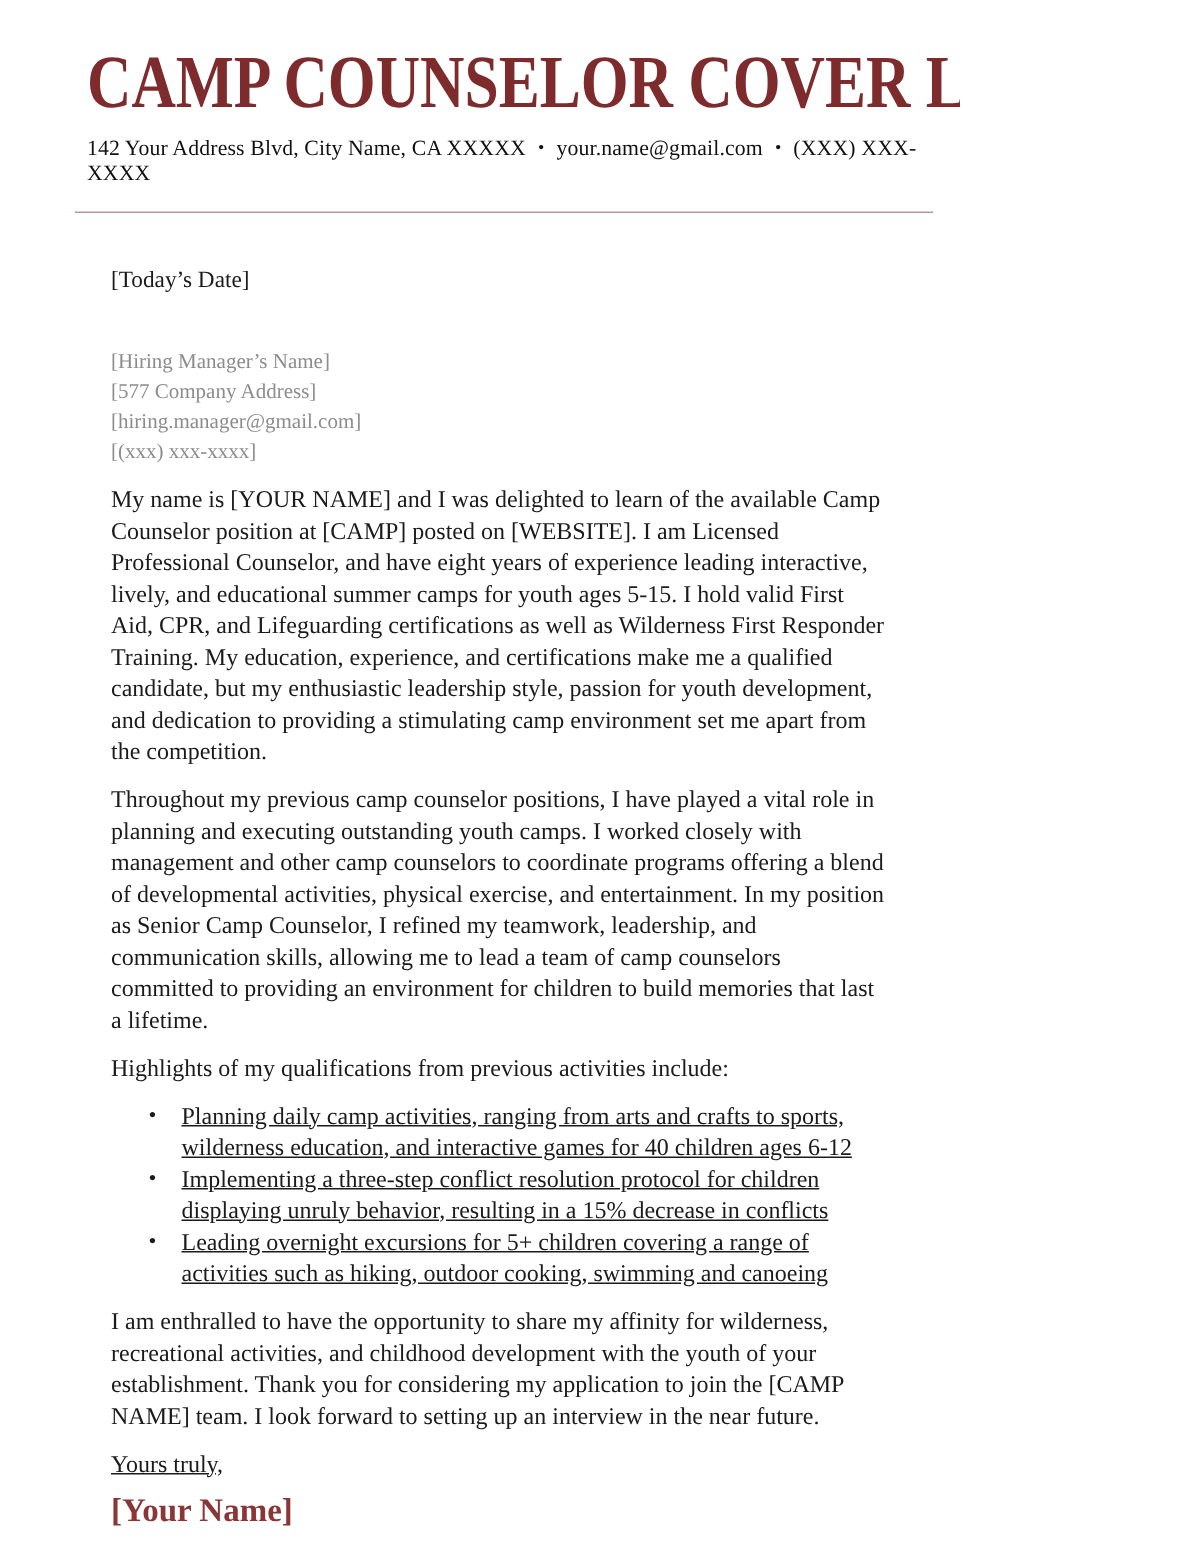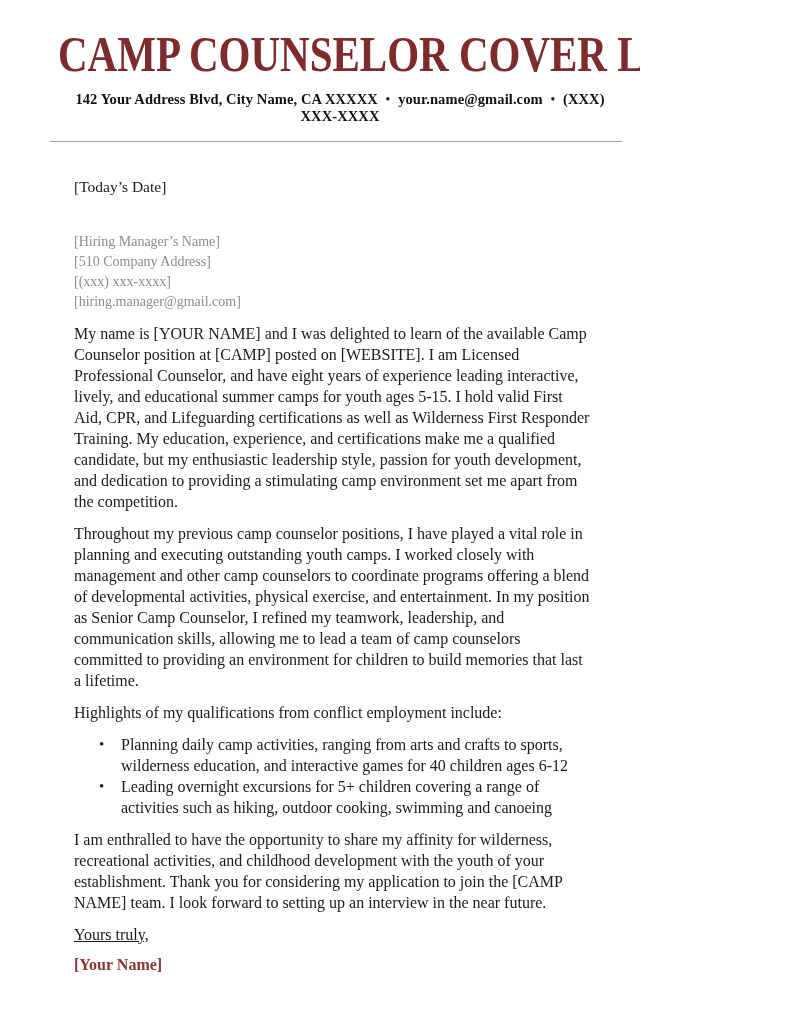--- a/index.html
+++ b/index.html
@@ -22,24 +22,23 @@
     line-height: 1.05;
     color: var(--accent, #7d2b2c);
     white-space: nowrap;
     width: max-content;
     transform: scaleX(0.82);
     transform-origin: left center;
   }
   .contact {
     margin: 10px 0 16px 0;
     font-size: 14.5px;
-    font-weight: 700;
+    font-weight: 400;
     color: #111111;
     letter-spacing: 0.1px;
-    text-align: center;
   }
   .contact .sep {
     display: inline-block;
     margin: 0 8px;
     font-size: 12px;
     vertical-align: 1px;
     color: #111111;
   }
   .rule {
     margin: 13px 18px 0 50px;
@@ -59,33 +58,34 @@
     font-size: 14px;
     line-height: 20px;
     color: var(--muted, #8c8c8c);
   }
   .salutation { margin: 31px 0 0 0; }
   .para { margin: 11px 0 0 0; }
   .bullets {
     margin: 11px 0 0 0;
     padding: 0 0 0 47px;
     list-style: none;
+    text-decoration: underline;
   }
   .bullets li { position: relative; margin: 0; }
   .bullets li::before {
     content: "\2022";
     position: absolute;
     left: -22px;
     top: 0;
     font-size: 15px;
   }
   .signoff { margin: 11px 0 0 0; text-decoration: underline; }
   .signature {
     margin: 9px 0 0 0;
-    font-size: 16px;
+    font-size: 22px;
     font-weight: 700;
     color: var(--signature, #8a3536);
   }
 </style>
 </head>
 <body>
 
 <div class="page">
 
   <header class="header">
@@ -95,33 +95,34 @@
     </p>
   </header>
 
   <hr class="rule">
 
   <main class="content">
     <p class="date">[Today’s Date]</p>
 
     <div class="recipient">
       <p>[Hiring Manager’s Name]</p>
-      <p>[510 Company Address]</p>
+      <p>[577 Company Address]</p>
+      <p>[hiring.manager@gmail.com]</p>
       <p>[(xxx) xxx-xxxx]</p>
-      <p>[hiring.manager@gmail.com]</p>
     </div>
 
 
     <p class="para">My name is [YOUR NAME] and I was delighted to learn of the available Camp Counselor position at [CAMP] posted on [WEBSITE]. I am Licensed Professional Counselor, and have eight years of experience leading interactive, lively, and educational summer camps for youth ages 5-15. I hold valid First Aid, CPR, and Lifeguarding certifications as well as Wilderness First Responder Training. My education, experience, and certifications make me a qualified candidate, but my enthusiastic leadership style, passion for youth development, and dedication to providing a stimulating camp environment set me apart from the competition.</p>
     <p class="para">Throughout my previous camp counselor positions, I have played a vital role in planning and executing outstanding youth camps. I worked closely with management and other camp counselors to coordinate programs offering a blend of developmental activities, physical exercise, and entertainment. In my position as Senior Camp Counselor, I refined my teamwork, leadership, and communication skills, allowing me to lead a team of camp counselors committed to providing an environment for children to build memories that last a lifetime.</p>
 
-    <p class="para">Highlights of my qualifications from conflict employment include:</p>
+    <p class="para">Highlights of my qualifications from previous activities include:</p>
 
     <ul class="bullets">
       <li>Planning daily camp activities, ranging from arts and crafts to sports, wilderness education, and interactive games for 40 children ages 6-12</li>
+      <li>Implementing a three-step conflict resolution protocol for children displaying unruly behavior, resulting in a 15% decrease in conflicts</li>
       <li>Leading overnight excursions for 5+ children covering a range of activities such as hiking, outdoor cooking, swimming and canoeing</li>
     </ul>
 
     <p class="para">I am enthralled to have the opportunity to share my affinity for wilderness, recreational activities, and childhood development with the youth of your establishment. Thank you for considering my application to join the [CAMP NAME] team. I look forward to setting up an interview in the near future.</p>
 
     <p class="signoff">Yours truly,</p>
     <p class="signature">[Your Name]</p>
   </main>
 
 </div>

